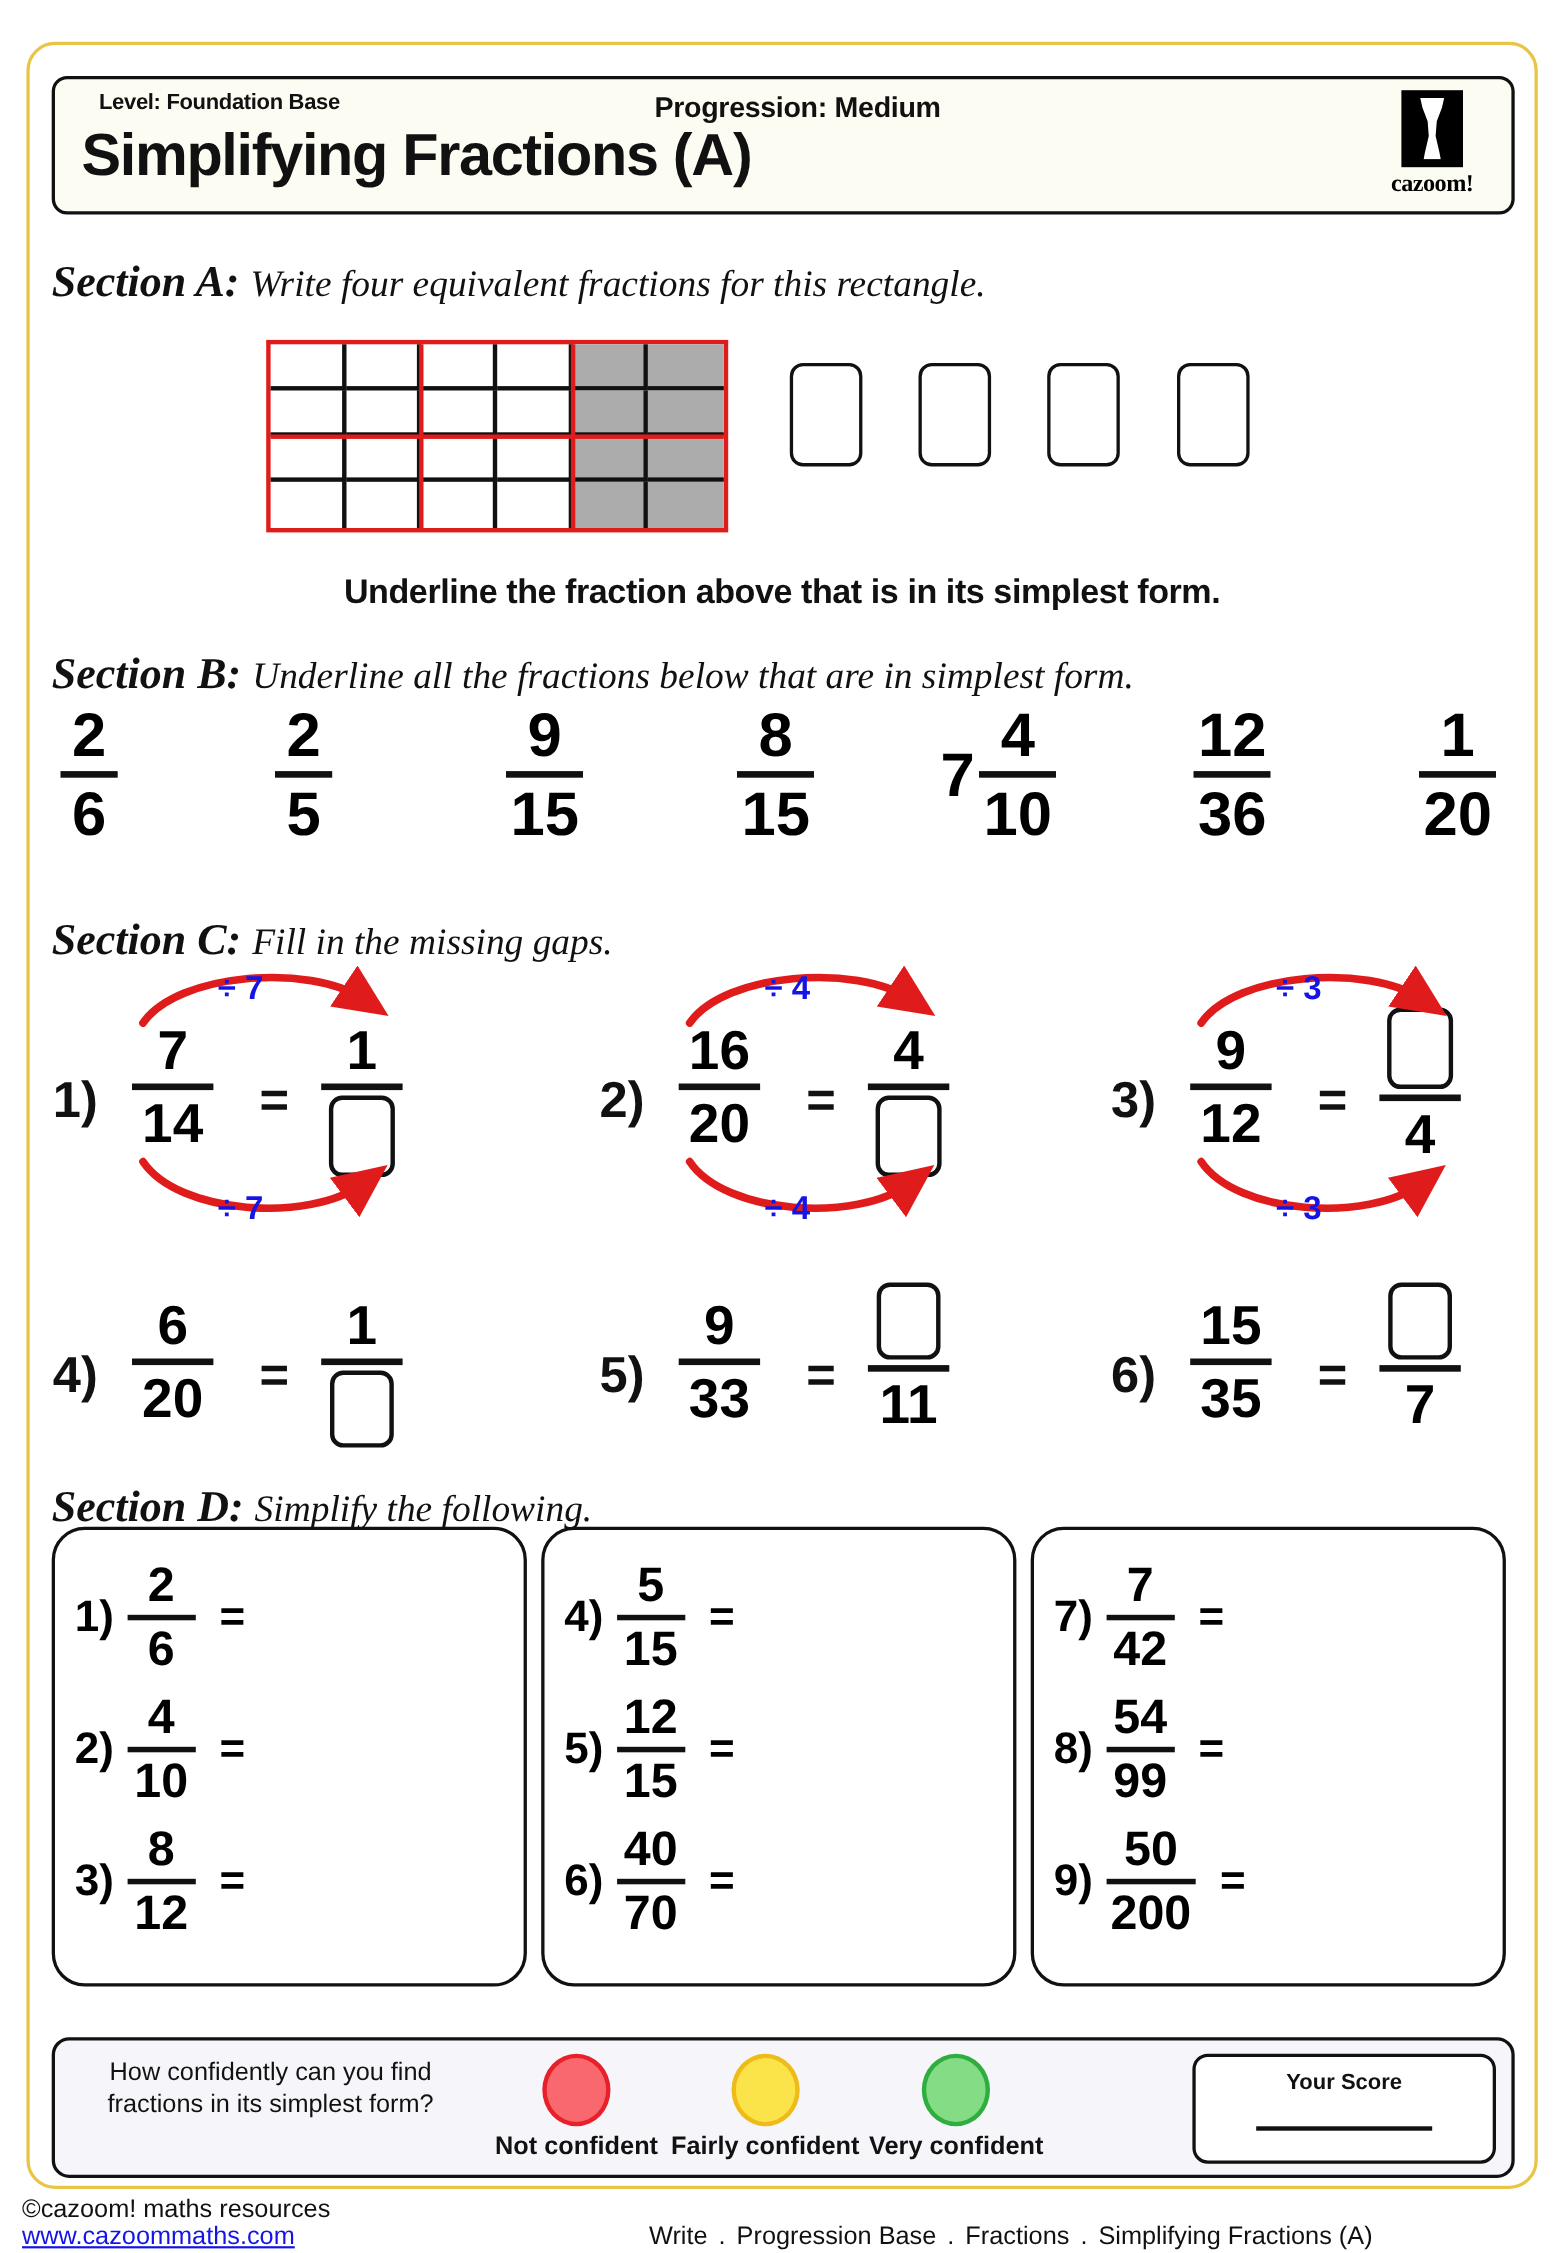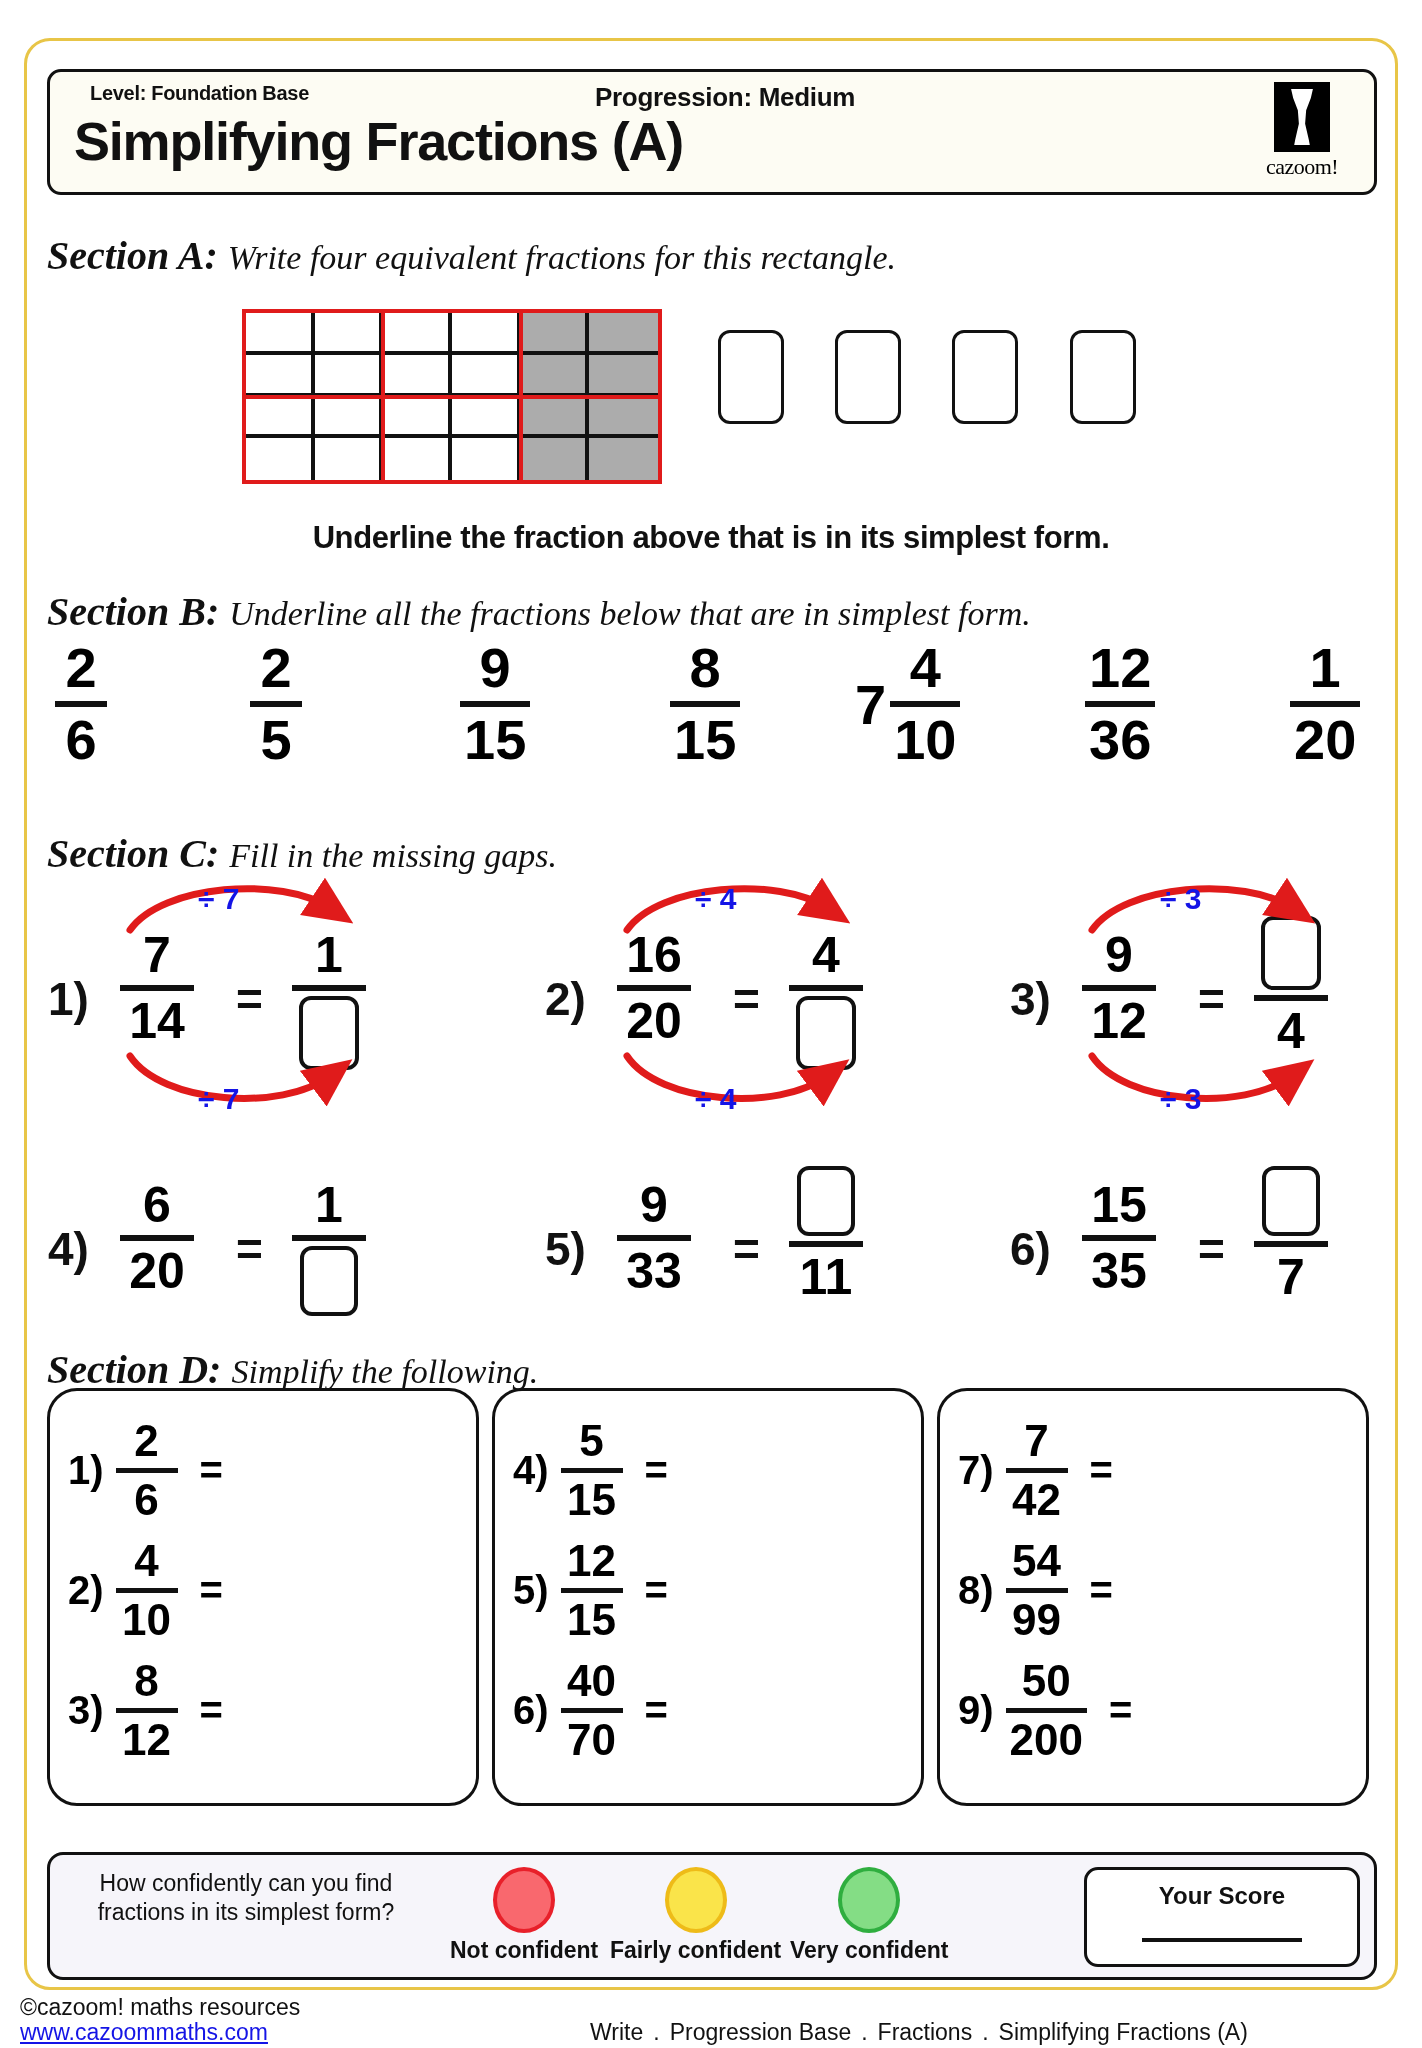--- a/index.html
+++ b/index.html
@@ -57,21 +57,21 @@
     position:relative;
     display:flex; align-items:center; justify-content:center;
   }
   #logo-drum{
     width:26px; height:56px;
     background:#fff;
     clip-path: polygon(8% 0%, 92% 0%, 84% 16%, 66% 38%, 62% 62%, 76% 90%, 80% 100%, 20% 100%, 24% 90%, 38% 62%, 34% 38%, 16% 16%);
   }
   #logo-text{
     font-family:"Liberation Serif", serif;
-    font-weight:normal; font-size:22px; color:#000;
+    font-weight:bold; font-size:22px; color:#000;
     margin-top:2px; letter-spacing:-0.5px;
   }
 
   
   .section-head{
     position:absolute;
     white-space:nowrap;
     color:#111;
   }
   .sec-label{
@@ -203,21 +203,21 @@
     margin:0 auto 4px auto;
   }
   .conf-lbl{ font-size:23px; font-weight:bold; color:#111; white-space:nowrap; }
   #score-box{
     position:absolute; right:14px; top:12px;
     width:276px; height:100px;
     border:3px solid #111; border-radius:14px;
     background:#fff;
     text-align:center;
   }
-  #score-title{ font-size:24px; font-weight:bold; margin-top:12px; color:#111; }
+  #score-title{ font-size:20px; font-weight:bold; margin-top:12px; color:#111; }
   #score-line{
     width:160px; height:4px; background:#111;
     margin:28px auto 0 auto;
   }
 
   
   #footer-copy{
     position:absolute; left:20px; top:1994px;
     font-size:23px; color:#111;
     font-family:"Liberation Sans Narrow","Liberation Sans",sans-serif;

